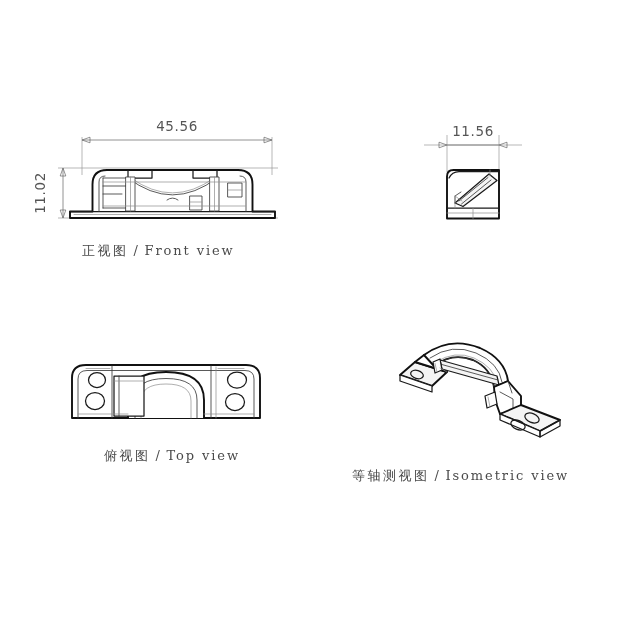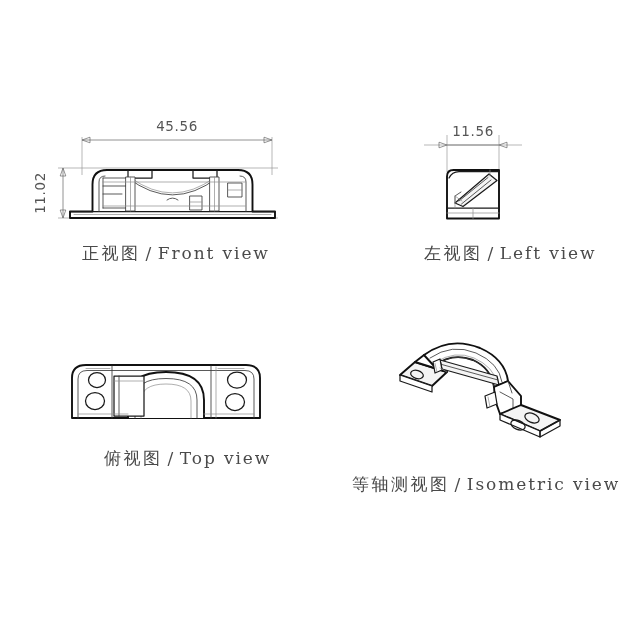--- a/index.html
+++ b/index.html
@@ -37,21 +37,21 @@
   
   .dim-text {
     font-family: "DejaVu Sans", "Liberation Sans", sans-serif;
     font-size: 13.5px;
     fill: #555555;
     letter-spacing: 0.6px;
   }
   .view-label {
     position: absolute;
     font-family: "DejaVu Serif", "Liberation Serif", serif;
-    font-size: 17px;
+    font-size: 13px;
     color: #4a4a4a;
     white-space: nowrap;
     letter-spacing: 1.6px;
   }
   .view-label .cn { letter-spacing: 2.5px; }
   .view-label .sep { padding: 0 5px; }
   .view-label .en { letter-spacing: 1.9px; }
 </style>
 </head>
 <body>
@@ -239,25 +239,22 @@
       <path class="inner" d="M508 381 L512 393"></path>
       <path class="inner-faint" d="M447 372 L440 368"></path>
     </g>
 
   </svg>
 
   <div class="view-label" style="left:82px; top:242px;">
     <span class="cn">正视图</span><span class="sep">/</span><span class="en">Front view</span>
   </div>
 
-  <div class="view-label" style="left:424px; top:242px;">
-    <span class="cn">左视图</span><span class="sep">/</span><span class="en">Left view</span>
-  </div>
 
   <div class="view-label" style="left:104px; top:447px;">
     <span class="cn">俯视图</span><span class="sep">/</span><span class="en">Top view</span>
   </div>
 
-  <div class="view-label" style="left:352px; top:467px;margin-top:6px;">
+  <div class="view-label" style="left:352px; top:467px;">
     <span class="cn">等轴测视图</span><span class="sep">/</span><span class="en">Isometric view</span>
   </div>
 
 </div>
 
 </body></html>

